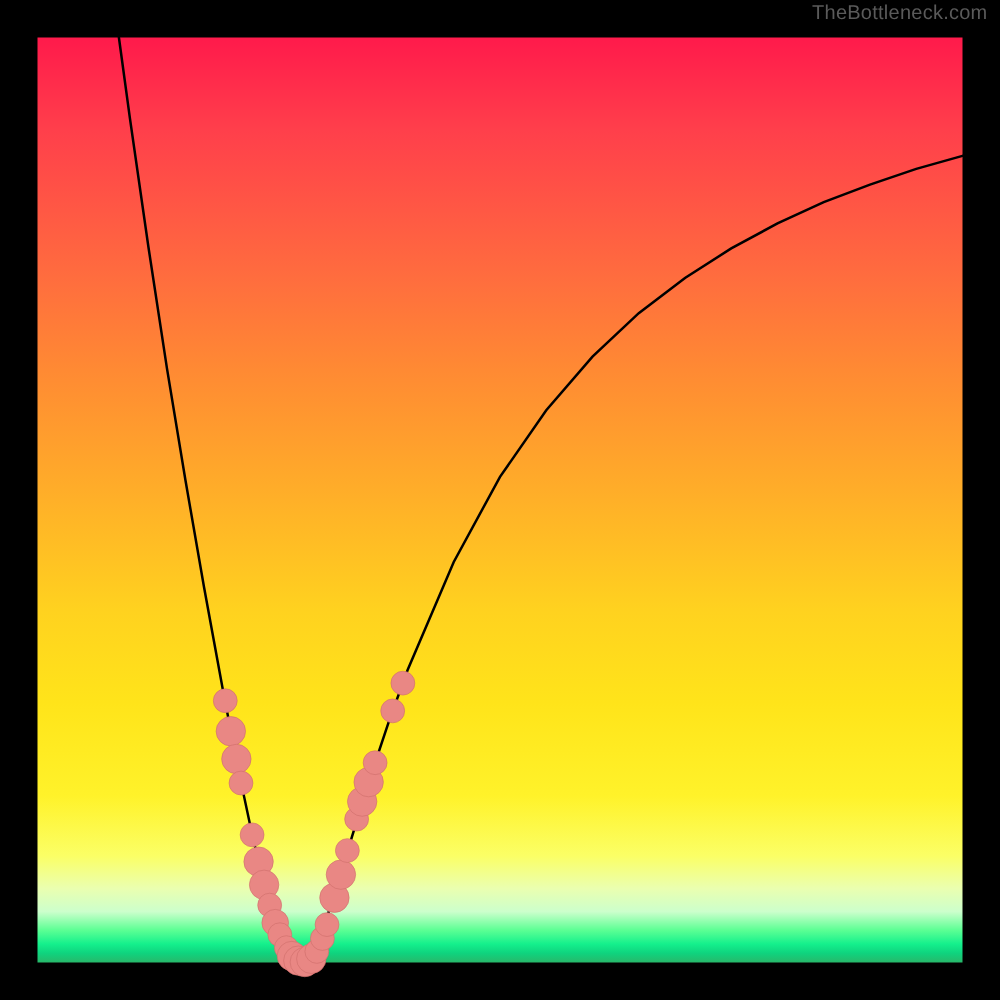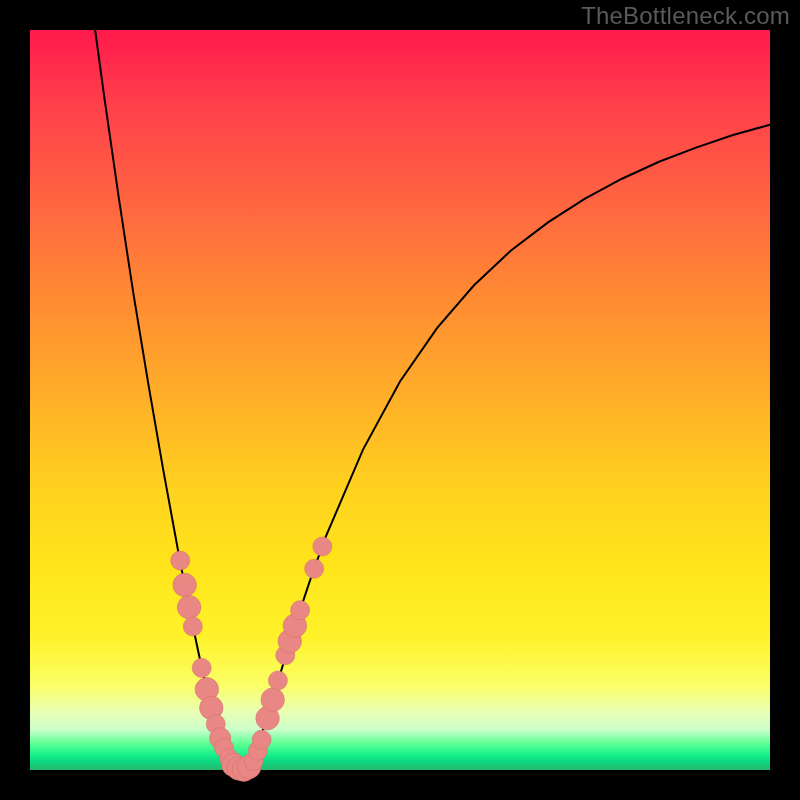--- a/index.html
+++ b/index.html
@@ -41,21 +41,21 @@
       #14f08c 98%,
       #0fd37e 99%,
       #28b86a 100%
     );
   }
   .watermark {
     position: absolute;
     top: 2px;
     right: 10px;
     color: #5a5a5a;
-    font-size: 24px;
+    font-size: 16px;
     font-weight: 500;
     letter-spacing: 0.2px;
     user-select: none;
     pointer-events: none;
   }
   svg.curve {
     position: absolute;
     top: 0;
     left: 0;
     width: 740px;

